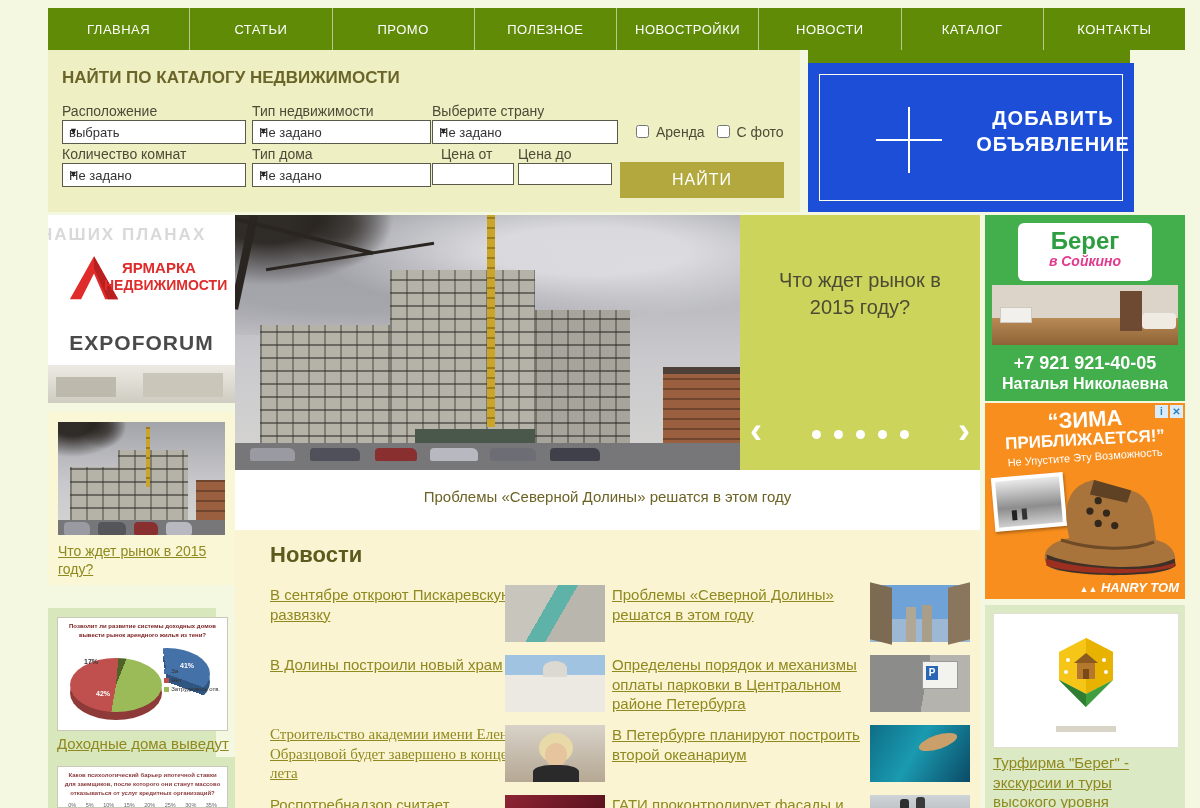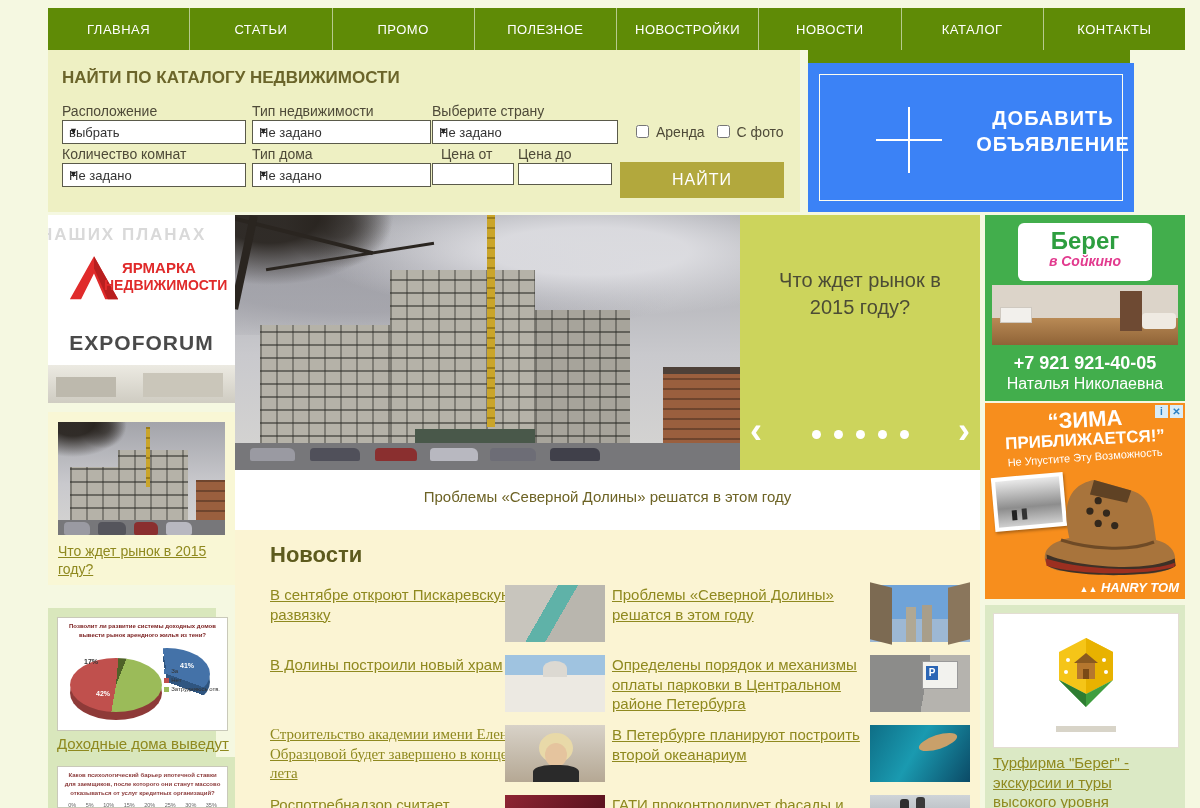--- a/index.html
+++ b/index.html
@@ -18,21 +18,21 @@
   .s-label{font-size:14px;color:#4e4a38;}
   .sel{background:#fff;border:1px solid #5a5a4a;height:22px;font-size:13px;color:#333;
        display:flex;align-items:center;padding:0 6px;justify-content:space-between;cursor:pointer;}
   .sel .car{font-size:9px;color:#222;}
   .tin{background:#fff;border:1px solid #5a5a4a;height:20px;width:72px;font-size:13px;padding:0 4px;}
   .findbtn{left:572px;top:112px;width:164px;height:36px;background:#b2a83d;color:#fff;border:none;
            font-size:16px;letter-spacing:1px;cursor:pointer;}
   .cbrow{display:flex;align-items:center;gap:4px;font-size:14px;color:#4e4a38;}
   
   .addstrip{left:760px;top:50px;width:322px;height:13px;background:#5f8b06;}
-  .addbox{left:760px;top:63px;width:326px;height:149px;background:#3b82f6;cursor:pointer;}
+  .addbox{left:760px;top:63px;width:326px;height:149px;background:#1d4ed8;cursor:pointer;}
   .addbox .inner{position:absolute;inset:11px;border:1px solid #fdfdf0;}
   .plus{position:absolute;left:68px;top:44px;width:66px;height:66px;}
   .plus::before{content:"";position:absolute;left:0;top:32px;width:66px;height:2px;background:#fff;}
   .plus::after{content:"";position:absolute;left:32px;top:0;width:2px;height:66px;background:#fff;}
   .addtxt{position:absolute;left:130px;top:42px;width:230px;text-align:center;color:#fff;
           font-size:20px;font-weight:bold;letter-spacing:1px;line-height:1.3;}
   
   .expob{left:0;top:215px;width:187px;height:188px;background:#fff;overflow:hidden;cursor:pointer;}
   .exp-top{position:absolute;left:-8px;top:10px;font-size:17px;font-weight:bold;color:#d9d9d9;
            letter-spacing:2px;white-space:nowrap;}
@@ -80,21 +80,21 @@
   .n-item-t{position:absolute;width:258px;font-size:15px;}
   .thumb{position:absolute;width:100px;height:57px;cursor:pointer;}
   
   .eco{left:937px;top:215px;width:200px;height:186px;background:#42ae4c;cursor:pointer;}
   .eco-card{position:absolute;left:33px;top:8px;width:134px;height:58px;background:#fff;border-radius:6px;text-align:center;}
   .eco-b{color:#2d9e3f;font-weight:bold;font-size:24px;margin-top:4px;}
   .eco-s{color:#e23a8e;font-style:italic;font-weight:bold;font-size:14px;margin-top:-2px;}
   .eco-photo{position:absolute;left:7px;top:70px;width:186px;height:60px;
       background:linear-gradient(#dcd4c9 0 55%,#b98a55 55%,#8f6337);}
   .eco-phone{position:absolute;left:0;top:138px;width:200px;text-align:center;color:#fff;font-weight:bold;font-size:18px;}
-  .eco-name{position:absolute;left:0;top:160px;width:200px;text-align:center;color:#fff;font-size:16px;}
+  .eco-name{position:absolute;left:0;top:160px;width:200px;text-align:center;color:#fff;font-size:16px;font-weight:bold;}
   .winter{left:937px;top:403px;width:200px;height:196px;background:#f78e1d;overflow:hidden;cursor:pointer;}
   .w1{position:absolute;left:0;top:4px;width:200px;text-align:center;color:#fff;font-weight:bold;font-size:22px;transform:rotate(-3deg);}
   .w2{position:absolute;left:0;top:27px;width:200px;text-align:center;color:#fff;font-weight:bold;font-size:17px;transform:rotate(-3deg);}
   .w3{position:absolute;left:0;top:48px;width:200px;text-align:center;color:#fff;font-size:11px;transform:rotate(-4deg);}
   .pol{position:absolute;left:8px;top:72px;width:72px;height:54px;background:#fff;transform:rotate(-5deg);
        box-shadow:1px 2px 3px rgba(0,0,0,.3);}
   .pol i{position:absolute;inset:4px;background:linear-gradient(#e9e9e9,#8d8d8d 60%,#cfcfcf);}
   .hanry{position:absolute;right:6px;bottom:4px;color:#fff;font-weight:bold;font-style:italic;font-size:13px;}
   .adch{position:absolute;top:2px;right:2px;display:flex;gap:2px;}
   .adch i{width:13px;height:13px;background:#d9ecf7;color:#2a7fc1;font-size:10px;font-weight:bold;

